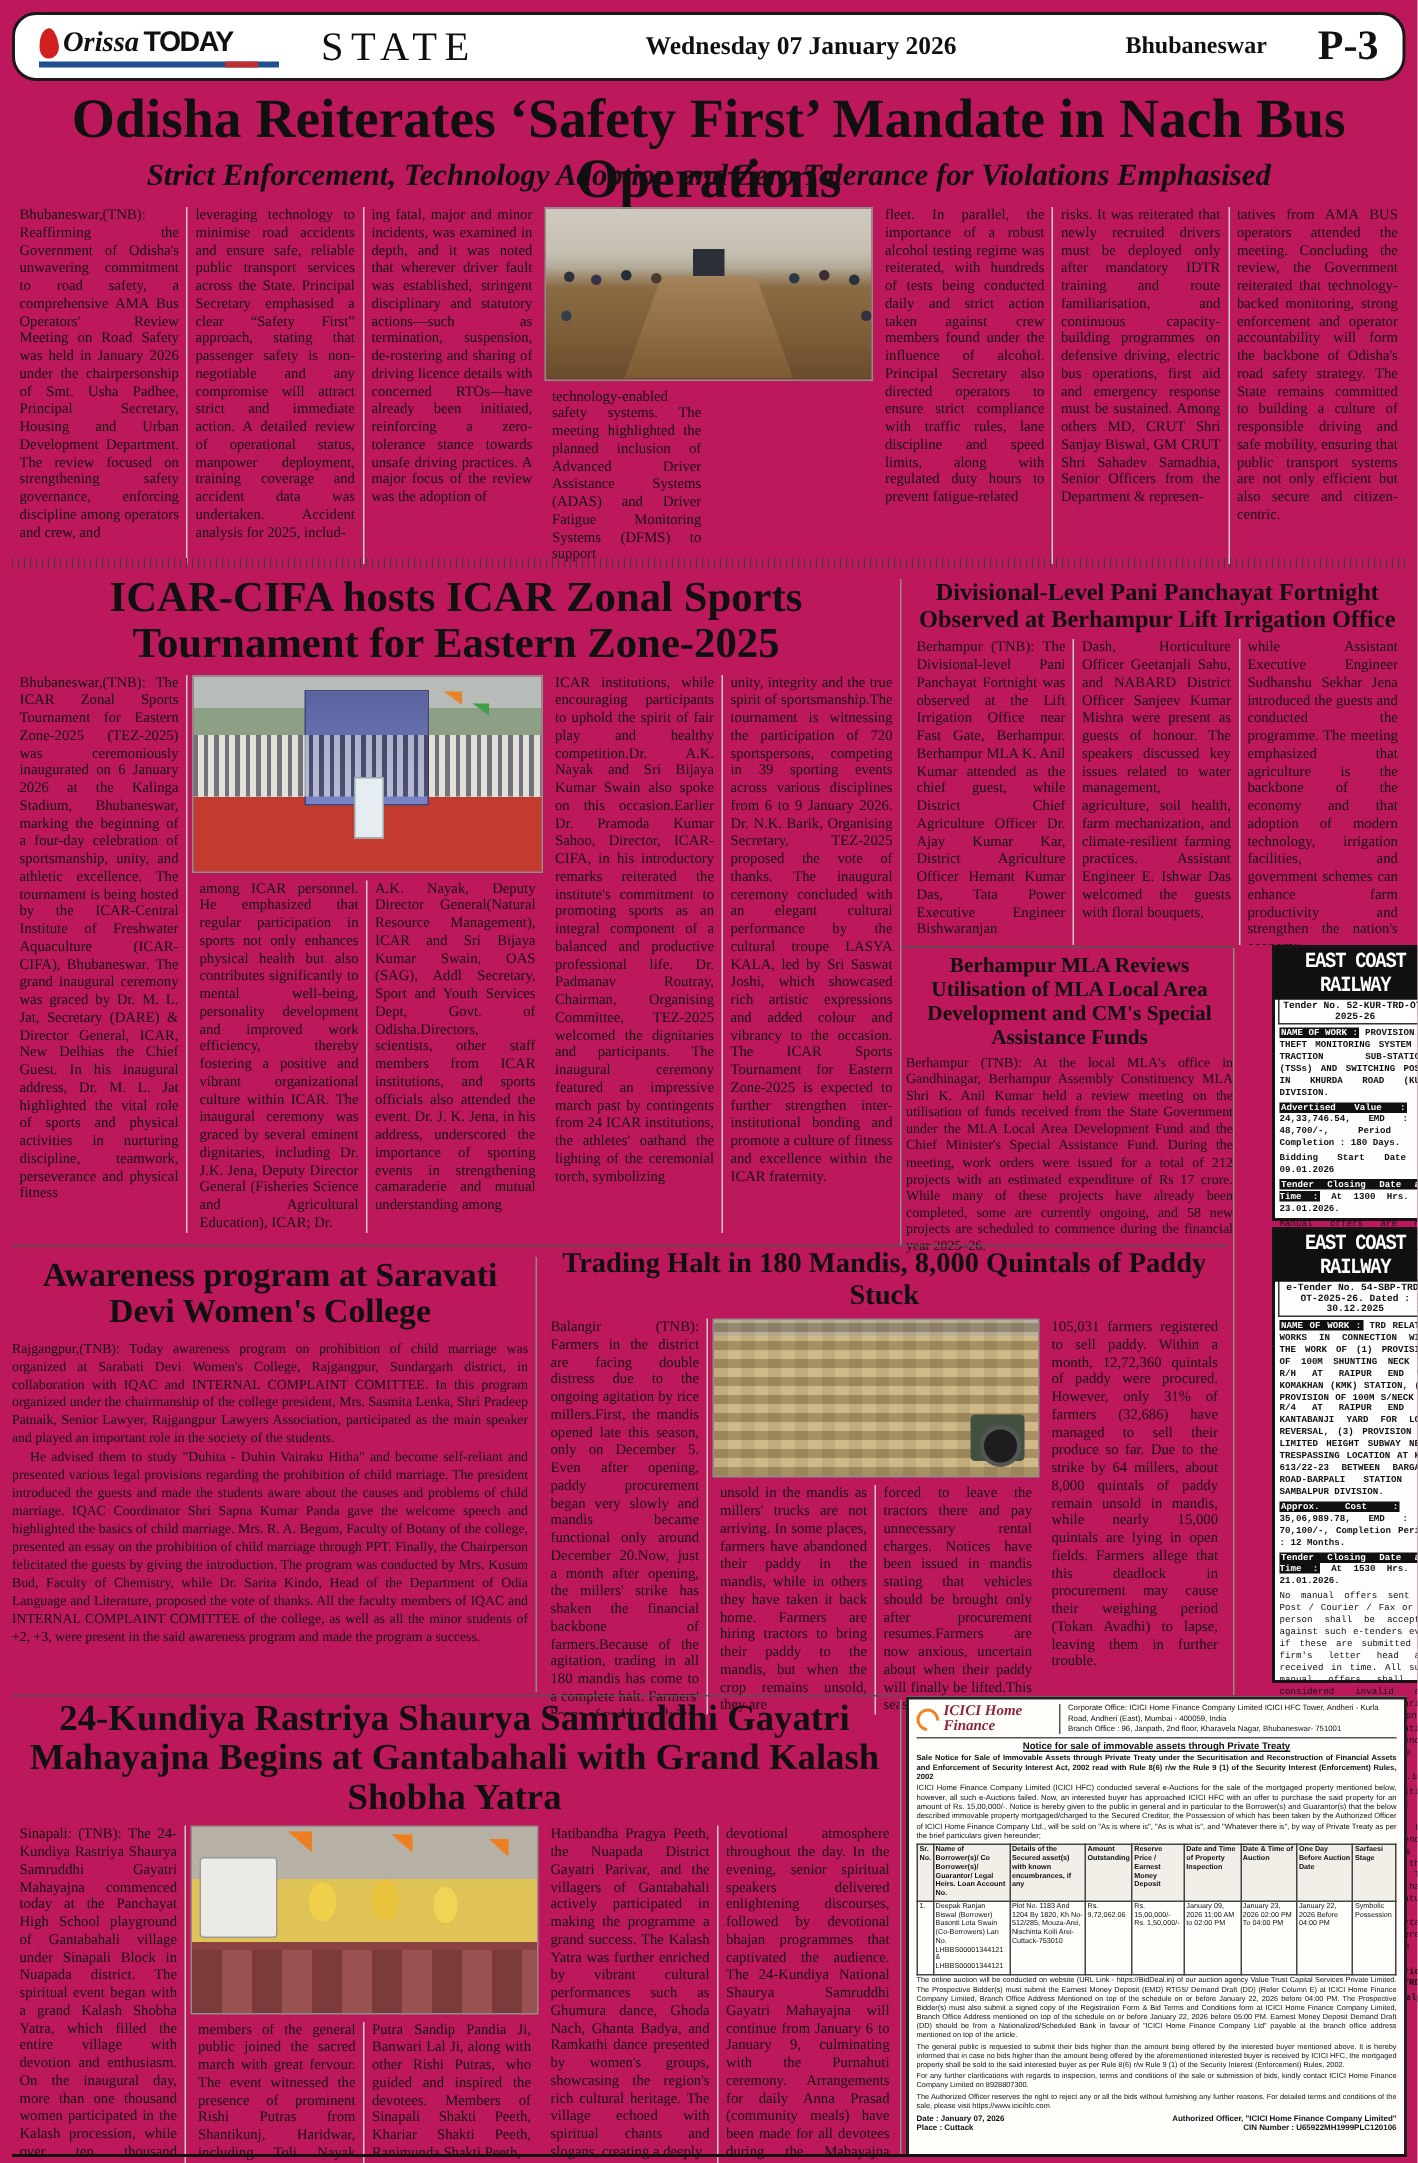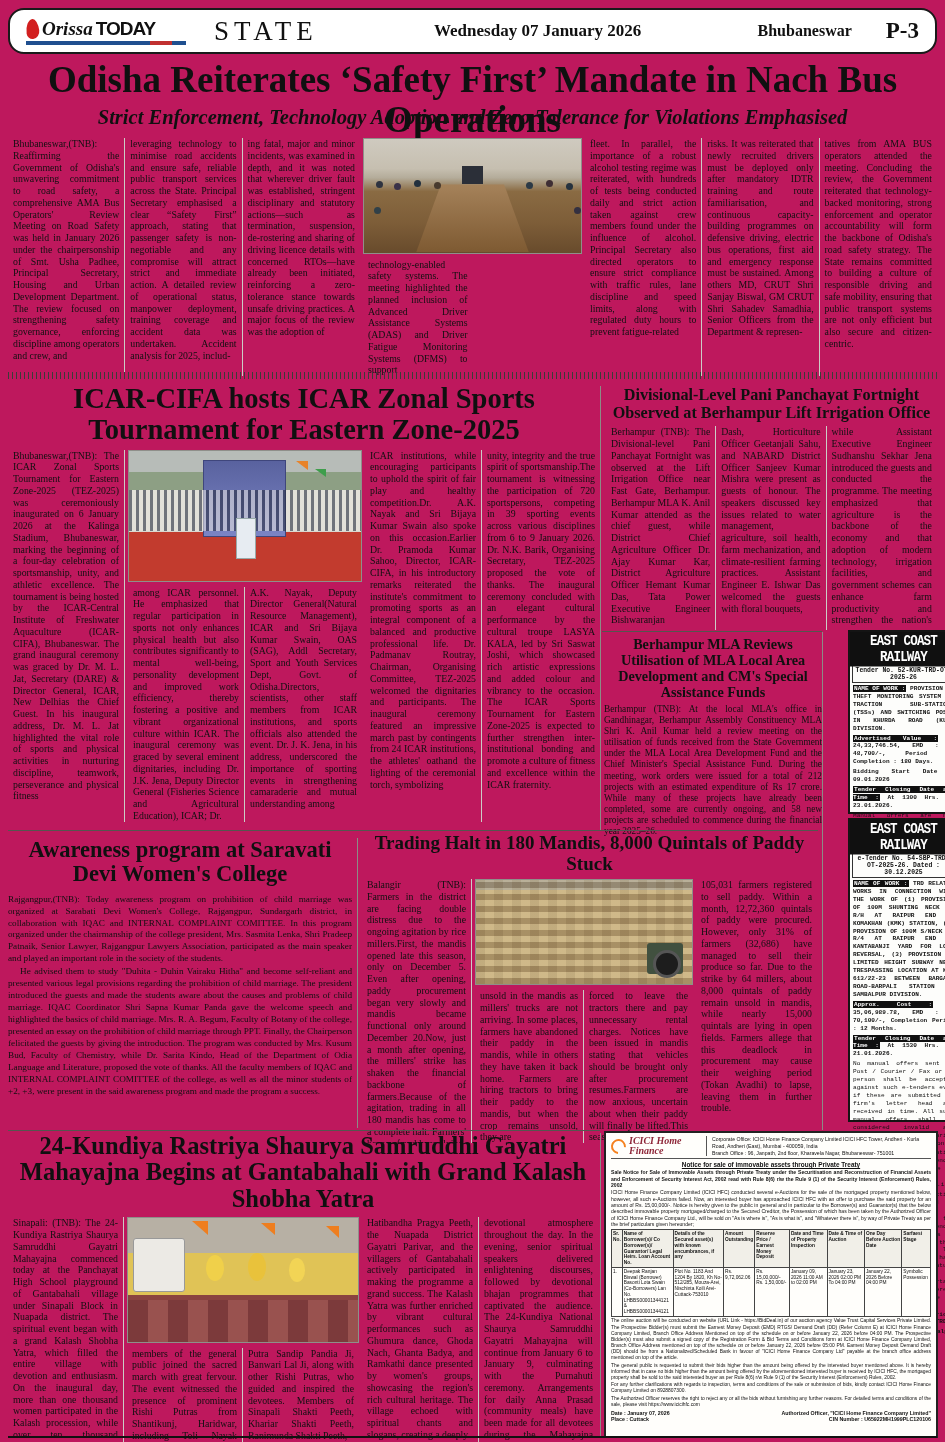--- a/index.html
+++ b/index.html
@@ -13,21 +13,21 @@
   .logo-line{display:flex;align-items:center;gap:3px}
   .flame{width:13px;height:20px;background:#d21f1f;border-radius:60% 40% 55% 45%/70% 60% 40% 30%;
          transform:rotate(-8deg);display:inline-block}
   .logo-orissa{font-style:italic;font-weight:bold;font-size:19px;color:#111}
   .logo-today{font-family:"Liberation Sans",sans-serif;font-weight:bold;font-size:19px;letter-spacing:-1px}
   .logo-bar{height:4px;background:#1f4f8f;margin-top:1px;position:relative}
   .logo-bar::after{content:"";position:absolute;right:14px;top:0;width:22px;height:4px;background:#c03030}
   .sec-name{font-weight:normal;font-size:27px;letter-spacing:5px;margin-left:28px}
   .mast-date{font-weight:bold;font-size:17px;margin:0 auto}
   .mast-city{font-weight:bold;font-size:16px;margin-right:34px}
-  .mast-page{font-weight:bold;font-size:23px}
+  .mast-page{font-weight:bold;font-size:28px}
   
   .col{font-size:9.8px;line-height:1.2;text-align:justify;overflow:hidden;box-sizing:border-box;
        padding:0 5px;border-right:1px solid #ccccc6}
   .col:last-child,.col.noline{border-right:none}
   .photo{border:1px solid #8f8f8a;position:relative;overflow:hidden}
   .hl{font-weight:bold;text-align:center;line-height:1.08}
   .vrule{width:1px;background:#8c8c86}
   .hrule{height:1px;background:#55554f}
   .tickrule{height:7px;background:repeating-linear-gradient(90deg,#3c3c38 0 1px,transparent 1px 4px)}
   

